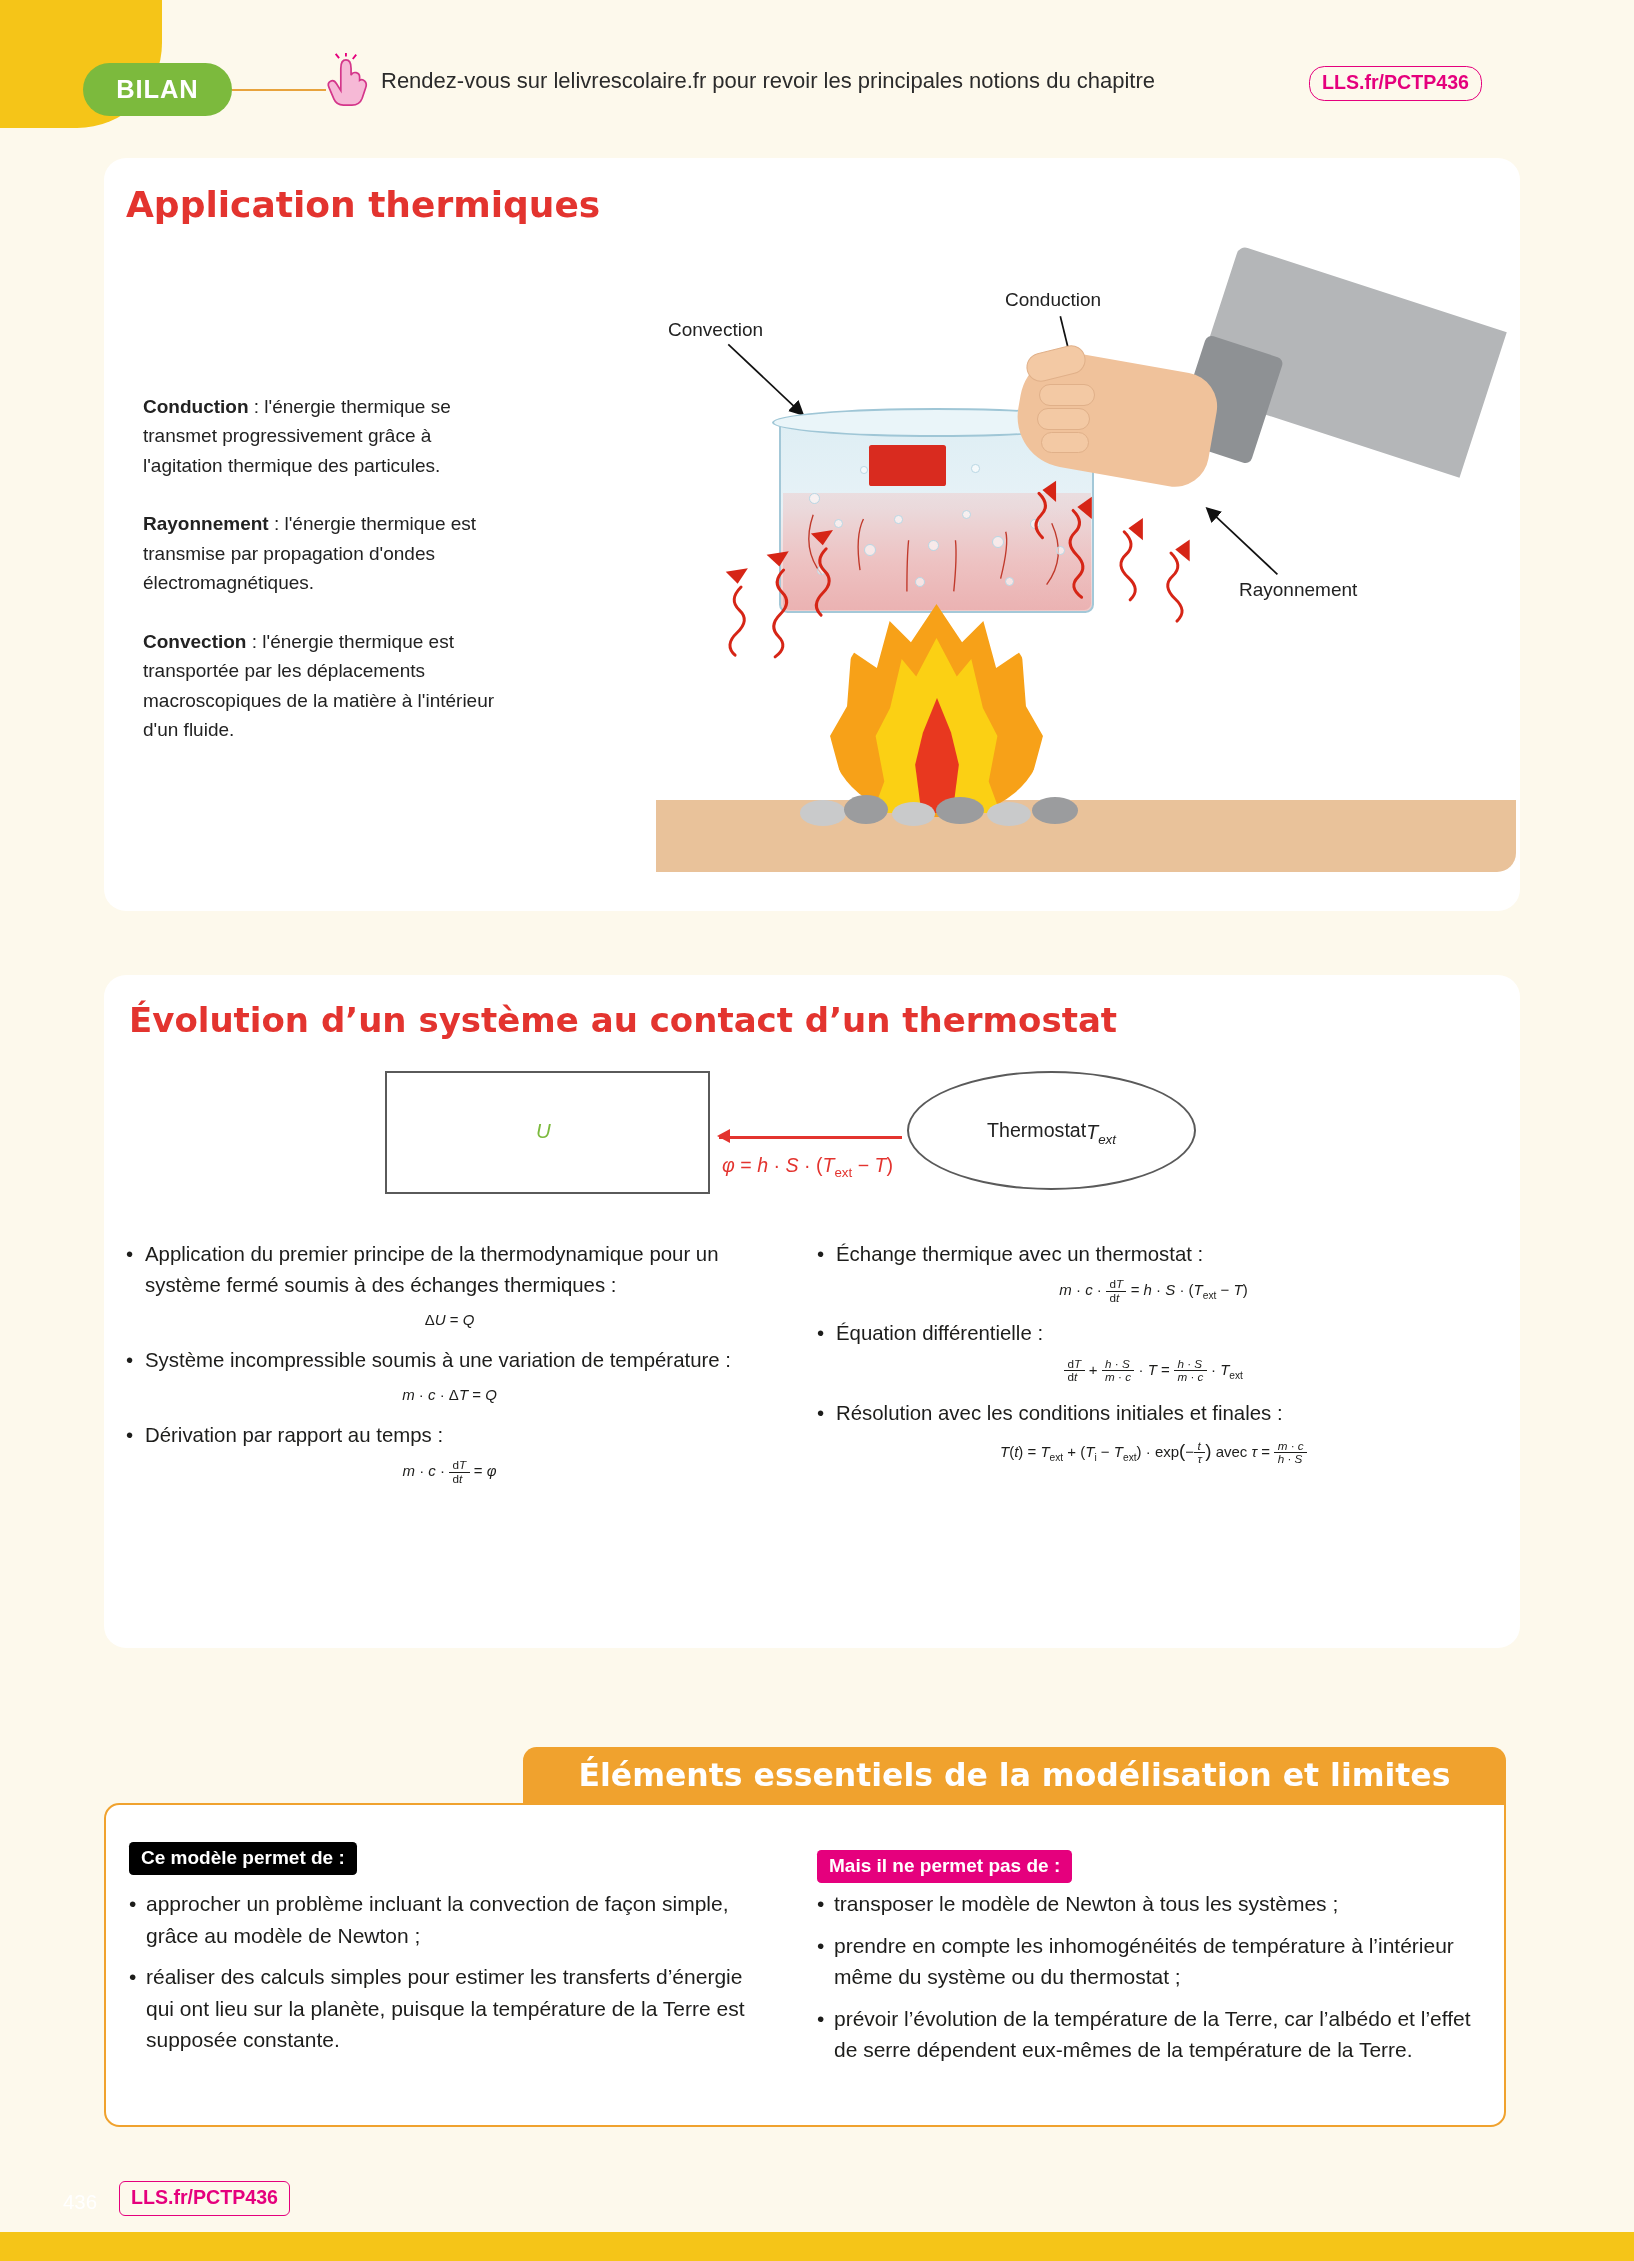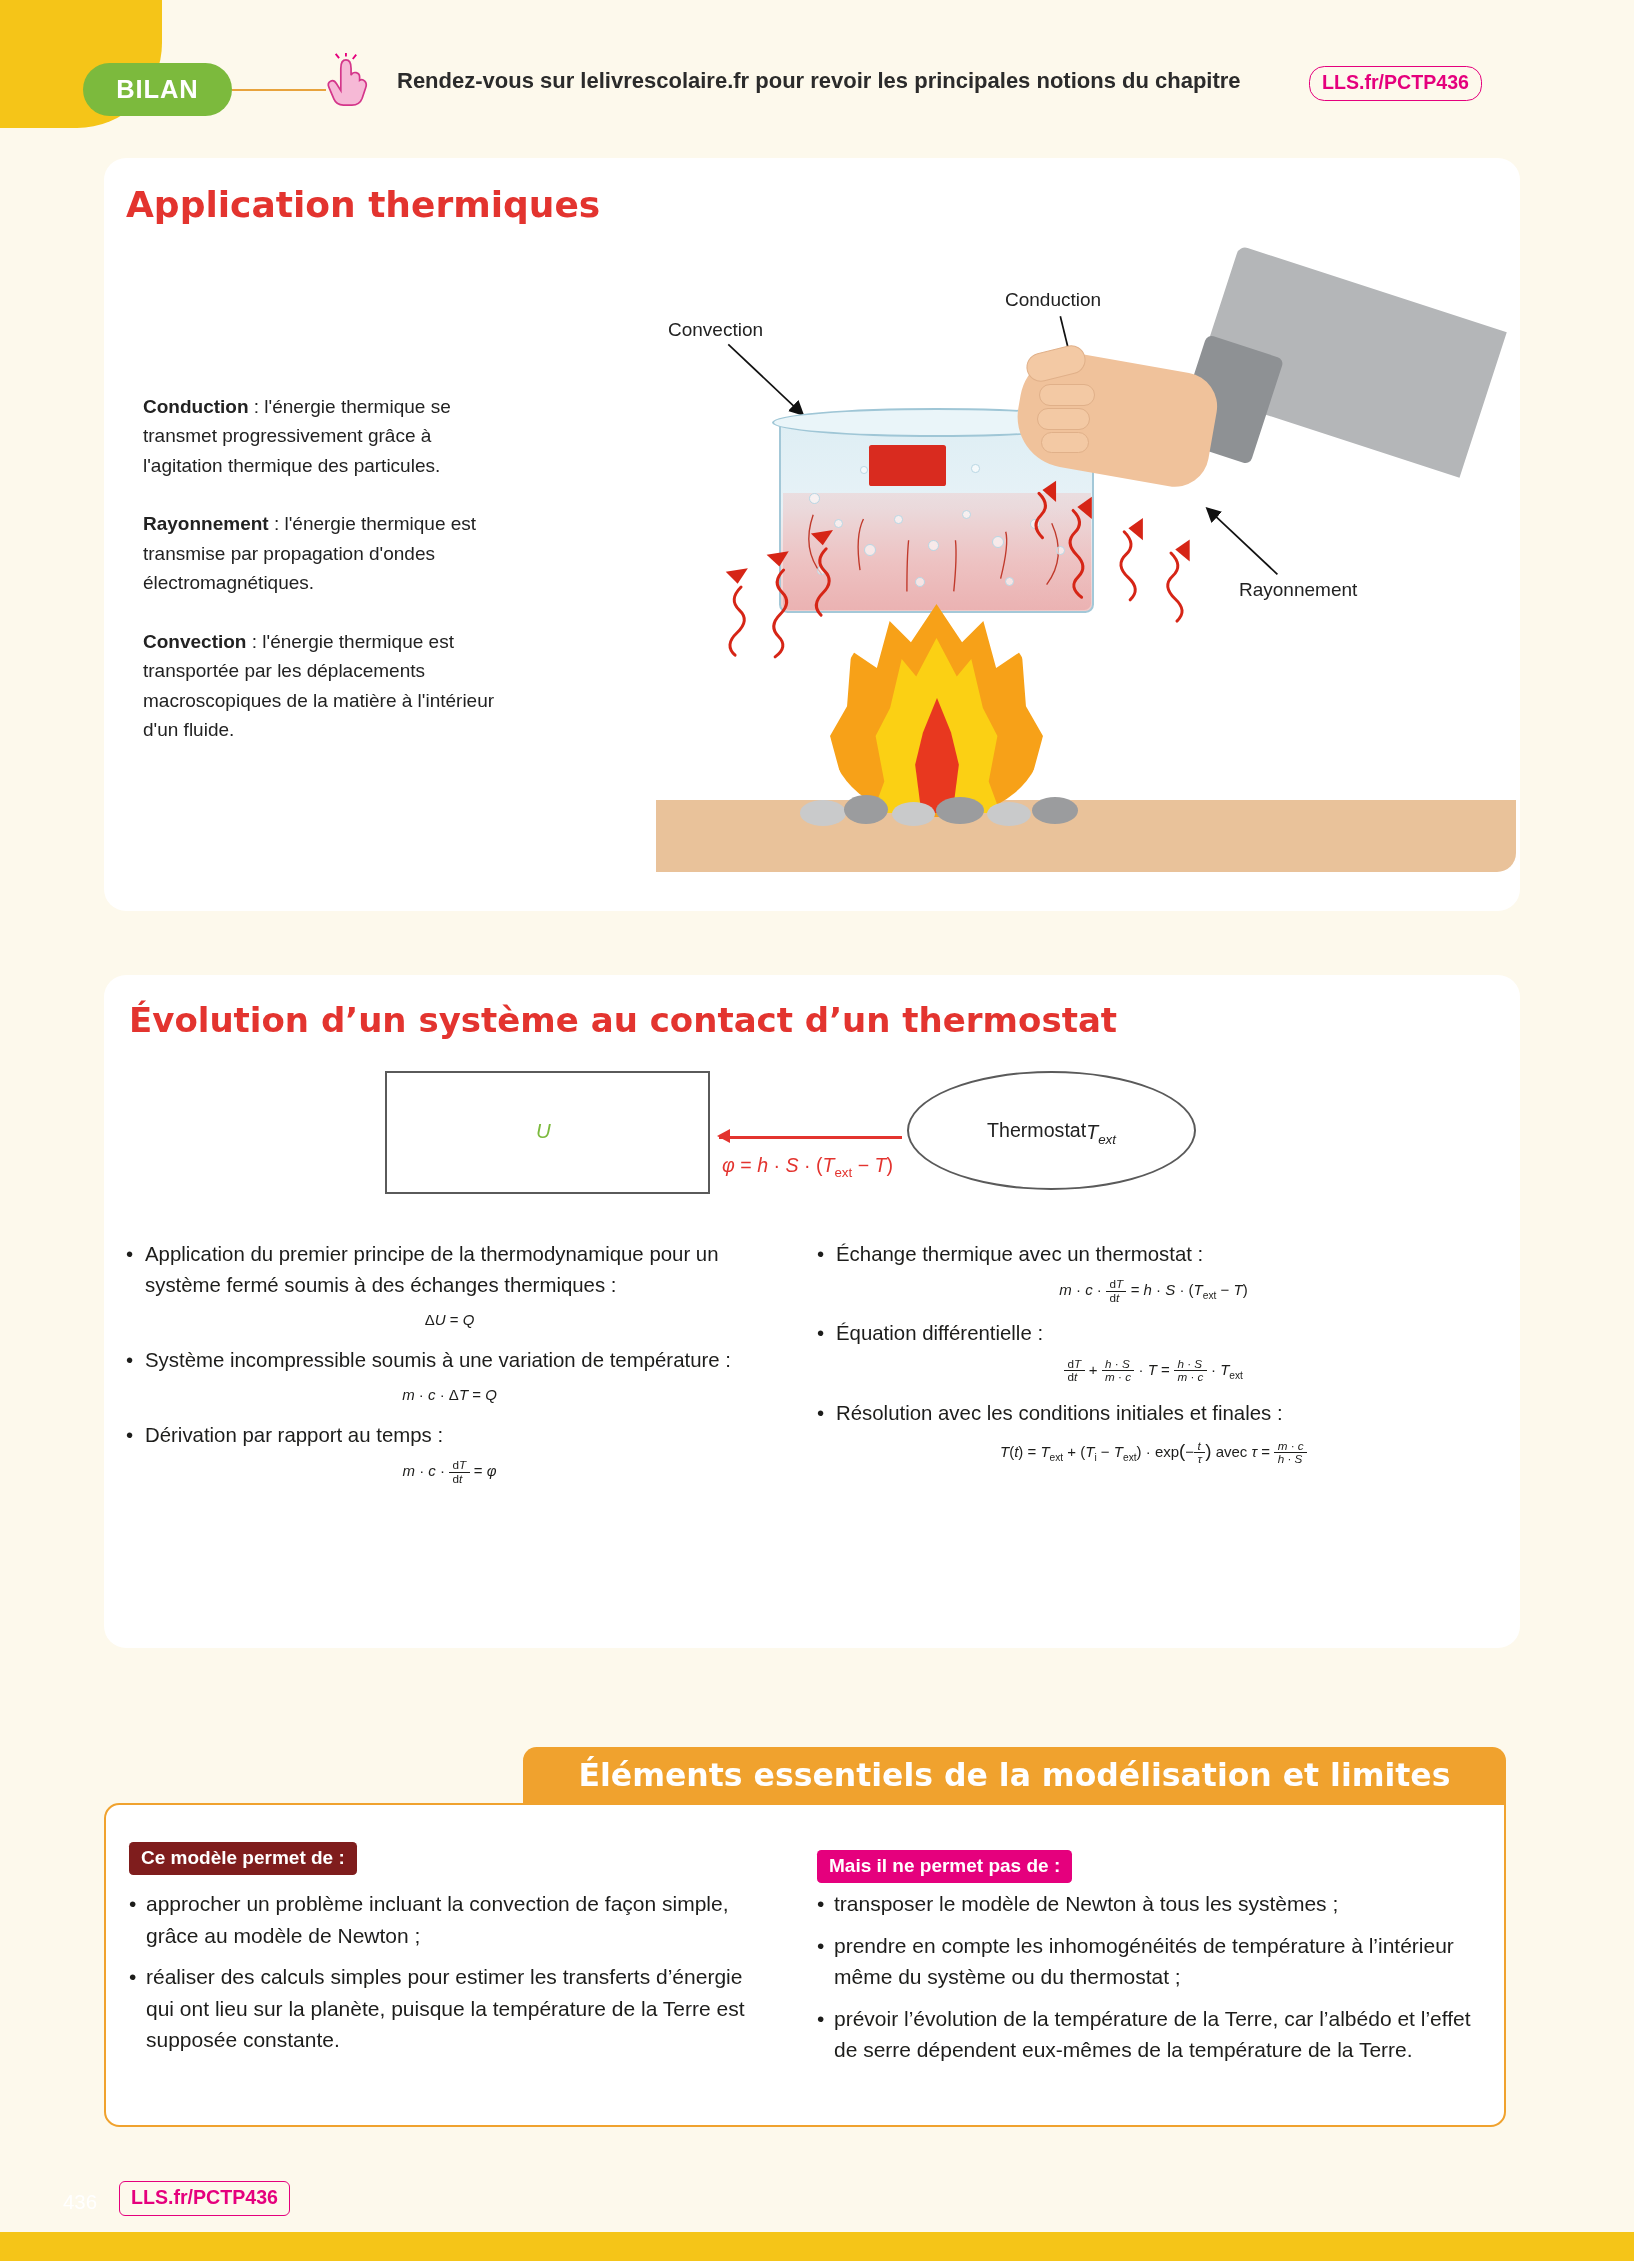--- a/index.html
+++ b/index.html
@@ -40,21 +40,21 @@
   }
   .header-line {
     position:absolute; left:232px; top:89px; width:94px; height:1.7px;
     background:#e8a33d;
   }
   .hand-icon {
     position:absolute; left:322px; top:53px; width:53px; height:53px;
   }
   .header-text {
     position:absolute; left:381px; top:68px;
-    font-size:22px; font-weight:bold; color:#2b2b2b;margin-left:16px;
+    font-size:22px; font-weight:normal; color:#2b2b2b;
   }
   .lls-pill {
     position:absolute; left:1309px; top:66px;
     border:1.7px solid #e5007d; border-radius:15.3px;
     padding:4.3px 12px 6px 12px;
     color:#e5007d; font-weight:bold; font-size:19.6px;
     letter-spacing:0px;
   }
   
   .card {
@@ -214,21 +214,21 @@
   }
   .orange-box {
     position:absolute; left:104px; top:1803px; width:1402px; height:324px;
     background:#fff; border:2.6px solid #f0a22e;
     border-radius:15.3px 0 15.3px 15.3px;
   }
   .tag {
     position:absolute; color:#fff; font-weight:bold; font-size:19px;
     padding:5.1px 12px 6px 12px; border-radius:4.3px;
   }
-  #tag-green { left:129px; top:1842px; background:#7f1d1d; }
+  #tag-green { left:129px; top:1842px; background:#000000; }
   #tag-pink  { left:817px; top:1842px; background:#e5007d;margin-top:8px; }
   .olist { position:absolute; font-size:21px; line-height:1.5; color:#1d1d1b; }
   #olistL { left:129px; top:1888px; width:647px; }
   #olistR { left:817px; top:1888px; width:673px; }
   .oitem { display:flex; margin-bottom:10.2px; }
   .oitem .dot { width:17px; flex:0 0 17px; }
 
   
   .page-num {
     position:absolute; left:63px; top:2191px; color:#fff; font-size:20.4px;

